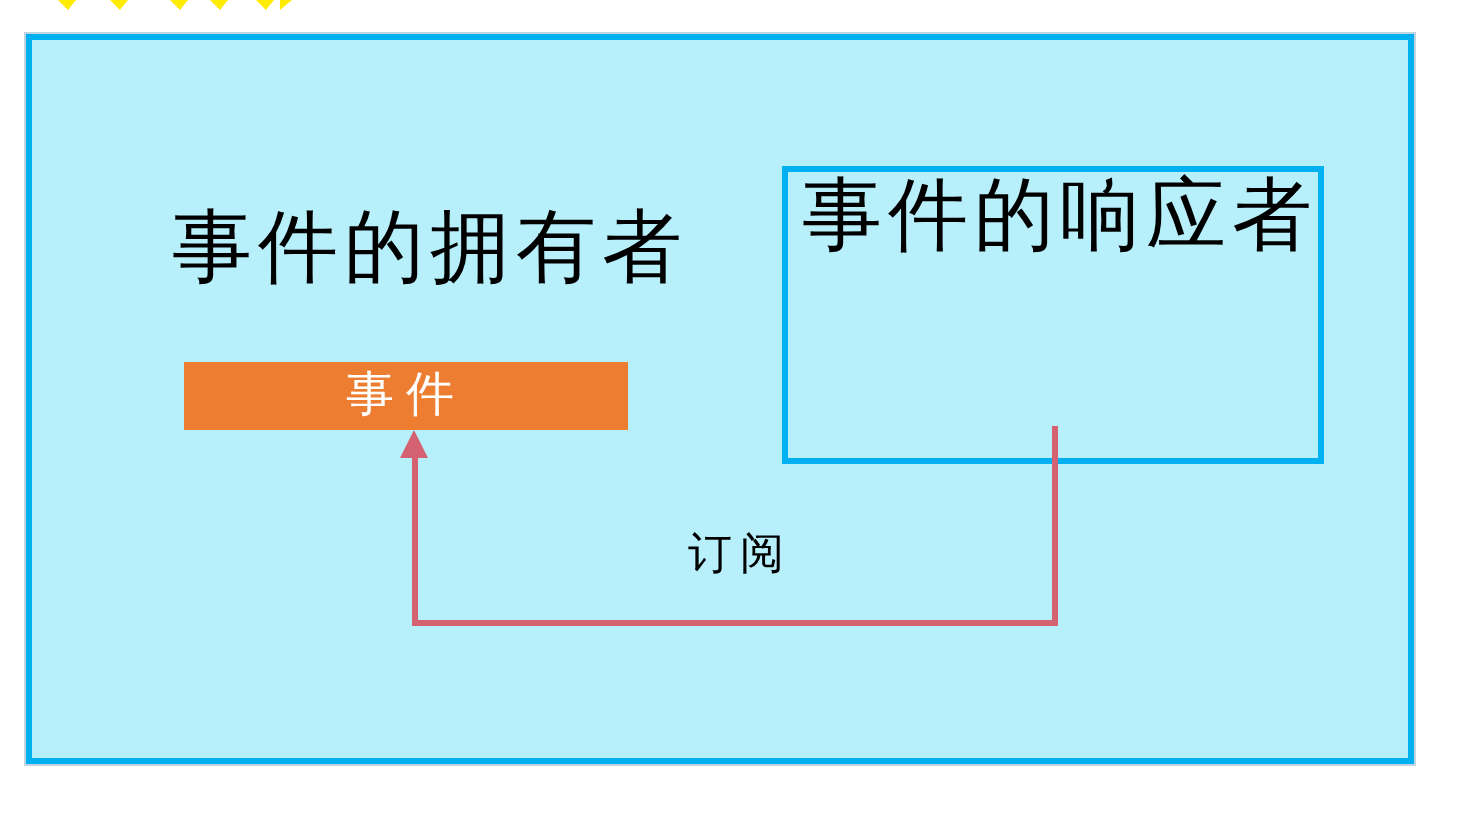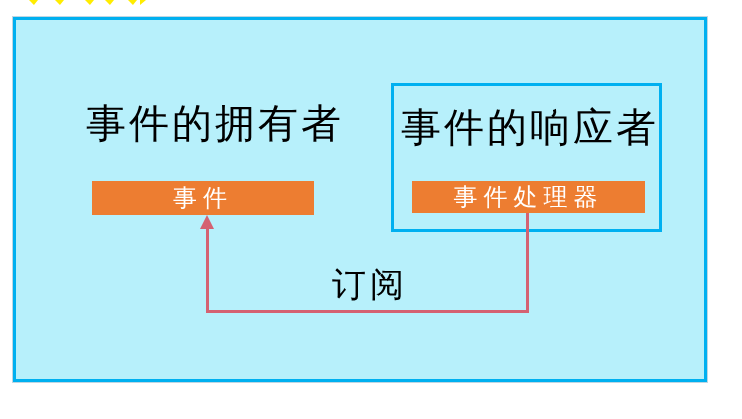--- a/index.html
+++ b/index.html
@@ -38,21 +38,21 @@
     color:var(--text,#000000);
     text-align:center;white-space:nowrap;
   }
   .owner-title{left:85px;top:96px;width:260px;}
   .inner-box{
     position:absolute;left:391px;top:83px;
     width:271px;height:149px;
     box-sizing:border-box;
     border:3px solid var(--border,#00b0f0);
   }
-  .responder-title{left:401px;top:100px;width:251px;}
+  .responder-title{left:401px;top:80px;width:251px;}
 
   .orange-box{
     position:absolute;height:34px;
     background:var(--orange,#ed7d31);
     color:var(--boxText,#ffffff);
     font-size:24px;line-height:34px;
     text-align:center;letter-spacing:6px;
     white-space:nowrap;
   }
   .event-box{left:92px;top:181px;width:222px;}
@@ -65,21 +65,21 @@
   .seg-left-v{left:206px;top:228px;width:3px;height:85px;}
   .arrow-head{
     position:absolute;left:200px;top:215px;
     width:0;height:0;
     border-left:7px solid transparent;
     border-right:7px solid transparent;
     border-bottom:14px solid var(--arrow,#d46272);
   }
   .subscribe-label{
     position:absolute;left:327px;top:262px;width:86px;
-    font-size:34px;letter-spacing:4px;
+    font-size:22px;letter-spacing:4px;
     color:var(--text,#000000);
     text-align:center;white-space:nowrap;
   }
 </style>
 </head>
 <body>
 
 <div class="canvas">
 
   <div class="top-marks">
@@ -94,21 +94,20 @@
   <div class="outer-box"></div>
 
   <div class="title owner-title">事件的拥有者</div>
 
   <div class="inner-box"></div>
 
   <div class="title responder-title">事件的响应者</div>
 
   <div class="orange-box event-box">事件</div>
 
-  <div class="orange-box handler-box">事件处理器</div>
 
   <div>
     <div class="seg seg-right-v"></div>
     <div class="seg seg-bottom-h"></div>
     <div class="seg seg-left-v"></div>
     <div class="arrow-head"></div>
   </div>
 
   <div class="subscribe-label">订阅</div>
 

